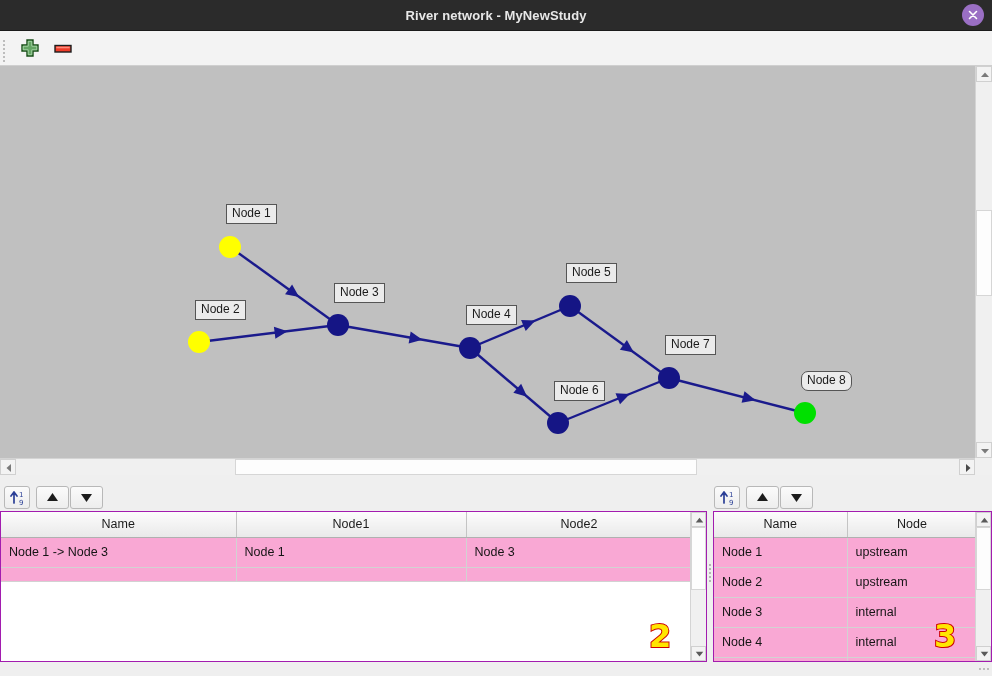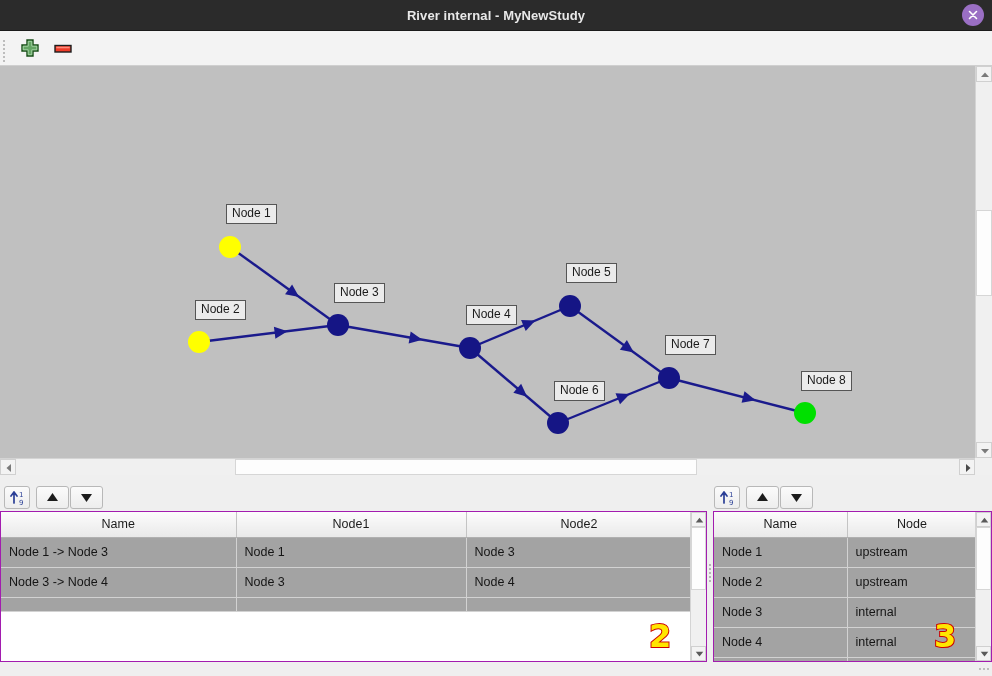--- a/index.html
+++ b/index.html
@@ -197,21 +197,21 @@
     font-weight: normal;
     height: 25px;
     text-align: center;
     color: #1b1b1b;
   }
   table.tbl td {
     border-right: 1px solid #d2d2d2;
     border-bottom: 1px solid #d2d2d2;
     height: 30px;
     padding: 0 0 0 8px;
-    background: #a3a3a3;
+    background: #f9a8d4;
     white-space: nowrap;
     overflow: hidden;
   }
   table.tbl tr.partial td { height: 14px; }
 
   .grid-vscroll {
     position: absolute; right: 0; top: 0;
     width: 16px; height: 100%;
     background: #f0f0f0;
     border-left: 1px solid #d4d4d4;
@@ -243,21 +243,21 @@
     display: inline-block; width: 2px; height: 2px;
     background: #bdbdbd; margin-left: 2px;
   }
 </style>
 </head>
 <body>
 
 <div id="app">
 
   <div id="titlebar">
-    <div id="title-text">River internal - MyNewStudy</div>
+    <div id="title-text">River network - MyNewStudy</div>
     <div id="close-button">
       <svg width="22" height="22" viewBox="0 0 22 22" aria-hidden="true">
         <path d="M7.5 7.5 L14.5 14.5 M14.5 7.5 L7.5 14.5" stroke="#ffffff" stroke-width="1.6" stroke-linecap="round"></path>
       </svg>
     </div>
   </div>
 
   <div id="toolbar">
     <div class="tb-grip">
       <i></i>
@@ -317,21 +317,21 @@
       </svg>
 
       <div id="label-layer">
           <div class="nlabel" style="left: 226px; top: 138px;">Node 1</div>
           <div class="nlabel" style="left: 195px; top: 234px;">Node 2</div>
           <div class="nlabel" style="left: 334px; top: 217px;">Node 3</div>
           <div class="nlabel" style="left: 466px; top: 239px;">Node 4</div>
           <div class="nlabel" style="left: 566px; top: 197px;">Node 5</div>
           <div class="nlabel" style="left: 554px; top: 315px;">Node 6</div>
           <div class="nlabel" style="left: 665px; top: 269px;">Node 7</div>
-          <div class="nlabel" style="left: 801px; top: 305px;">Node 8</div>
+          <div class="nlabel" style="left: 801px; top: 305px; border-radius: 7px;">Node 8</div>
         </div>
 
     </div>
 
     <div id="canv-vscroll">
       <div class="sb-arrow" style="left:0; top:0; width:16px; height:16px;">
         <svg class="tri" width="16" height="16" viewBox="0 0 16 16">
             <path d="M8 5.5 L12 10 L4 10 Z" fill="#7a7a7a"></path>
           </svg>
       </div>
@@ -400,25 +400,20 @@
                 <th>Name</th>
                 <th>Node1</th>
                 <th>Node2</th>
               </tr>
             </thead>
           <tbody>
               <tr>
                 <td>Node 1 -&gt; Node 3</td>
                 <td>Node 1</td>
                 <td>Node 3</td>
-              </tr>
-              <tr>
-                <td>Node 3 -&gt; Node 4</td>
-                <td>Node 3</td>
-                <td>Node 4</td>
               </tr>
               <tr class="partial">
                 <td></td>
                 <td></td>
                 <td></td>
               </tr>
             </tbody>
         </table>
         <div class="grid-vscroll">
           <div class="sb-arrow" style="left:0; top:0; width:15px; height:15px;">

